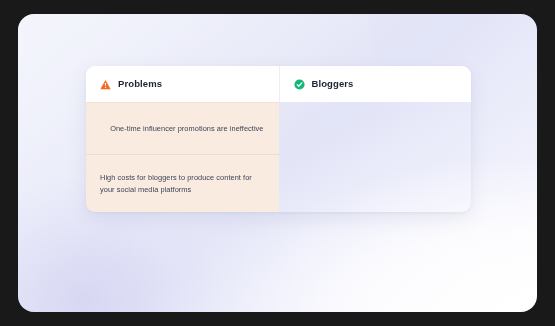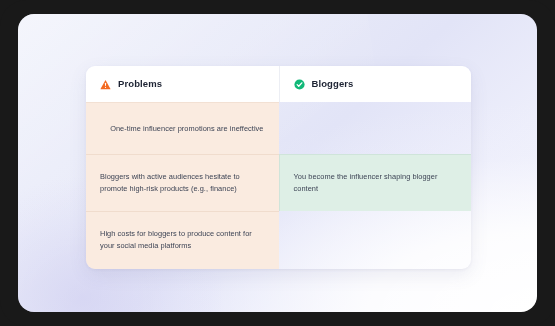--- a/index.html
+++ b/index.html
@@ -163,28 +163,20 @@
           <span class="header-label">Bloggers</span>
         </div>
       </div>
 
       <div class="row body-row">
         <div class="cell left">
           <span class="cell-text">One-time influencer promotions are ineffective</span>
         </div>
       </div>
 
-      <div class="row body-row">
-        <div class="cell left">
-          <span class="cell-text">Bloggers with active audiences hesitate to promote high-risk products (e.g., finance)</span>
-        </div>
-        <div class="cell right">
-          <span class="cell-text">You become the influencer shaping blogger content</span>
-        </div>
-      </div>
 
       <div class="row body-row">
         <div class="cell left">
           <span class="cell-text">High costs for bloggers to produce content for your social media platforms</span>
         </div>
       </div>
 
     </div>
   </div>
 </div>

